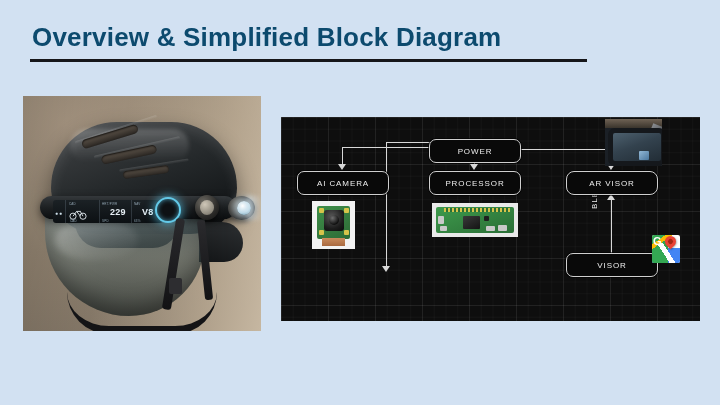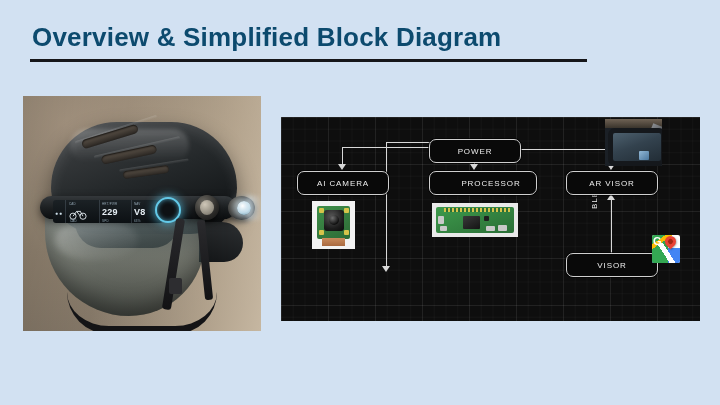--- a/index.html
+++ b/index.html
@@ -79,20 +79,21 @@
     overflow:hidden;
   }
   .hud .cell{position:absolute;top:0;bottom:0;border-right:1px solid rgba(150,170,185,.22);}
   .hud .c1{left:0;width:12px;}
   .hud .c2{left:12px;width:34px;}
   .hud .c3{left:46px;width:32px;}
   .hud .c4{left:78px;width:32px;border-right:none;}
   .hud .val{
     position:absolute;color:#e6eef4;font-size:9px;font-weight:bold;
     letter-spacing:.3px;
+    margin-left:8px;
   }
   .hud .lbl{position:absolute;color:#8fa3b0;font-size:3px;letter-spacing:.2px;}
   .bikeicon{position:absolute;left:16px;top:6px;}
   .dots{position:absolute;left:2px;top:10px;color:#cfe0ea;font-size:5px;letter-spacing:1px;}
   
   .visor{
     position:absolute;left:22px;top:120px;width:160px;height:100px;
     border-radius:0 0 78px 86px;
     background:linear-gradient(170deg, rgba(150,168,168,.60) 0%, rgba(96,114,114,.55) 35%, rgba(52,66,66,.62) 70%, rgba(30,40,40,.70) 100%);
     box-shadow:inset 0 -10px 20px rgba(0,0,0,.35);
@@ -169,22 +170,22 @@
     border-radius:7px;
     color:#ededed;
     font-size:8px;
     letter-spacing:.9px;
     display:flex;align-items:center;justify-content:center;
     text-align:center;
     box-shadow:0 0 0 1px rgba(0,0,0,.6);
   }
   #blk-power{left:148px;top:22px;width:90px;height:22px;}
   #blk-camera{left:16px;top:54px;width:90px;height:22px;}
-  #blk-processor{left:148px;top:54px;width:90px;height:22px;padding-left:16px;}
-  #blk-visor{left:285px;top:54px;width:90px;height:22px;}
+  #blk-processor{left:148px;top:54px;width:90px;height:22px;}
+  #blk-visor{left:285px;top:54px;width:90px;height:22px;border-radius:8px;}
   #blk-sensors{left:93px;top:156px;width:118px;height:24px;}
   #blk-phone{left:285px;top:136px;width:90px;height:22px;}
 
   .ln{position:absolute;background:#d8d8d8;}
   .arw{
     position:absolute;width:0;height:0;
     border-left:4px solid transparent;border-right:4px solid transparent;
   }
   .arw-d{border-top:6px solid #d8d8d8;}
   .arw-u{border-bottom:6px solid #d8d8d8;}

